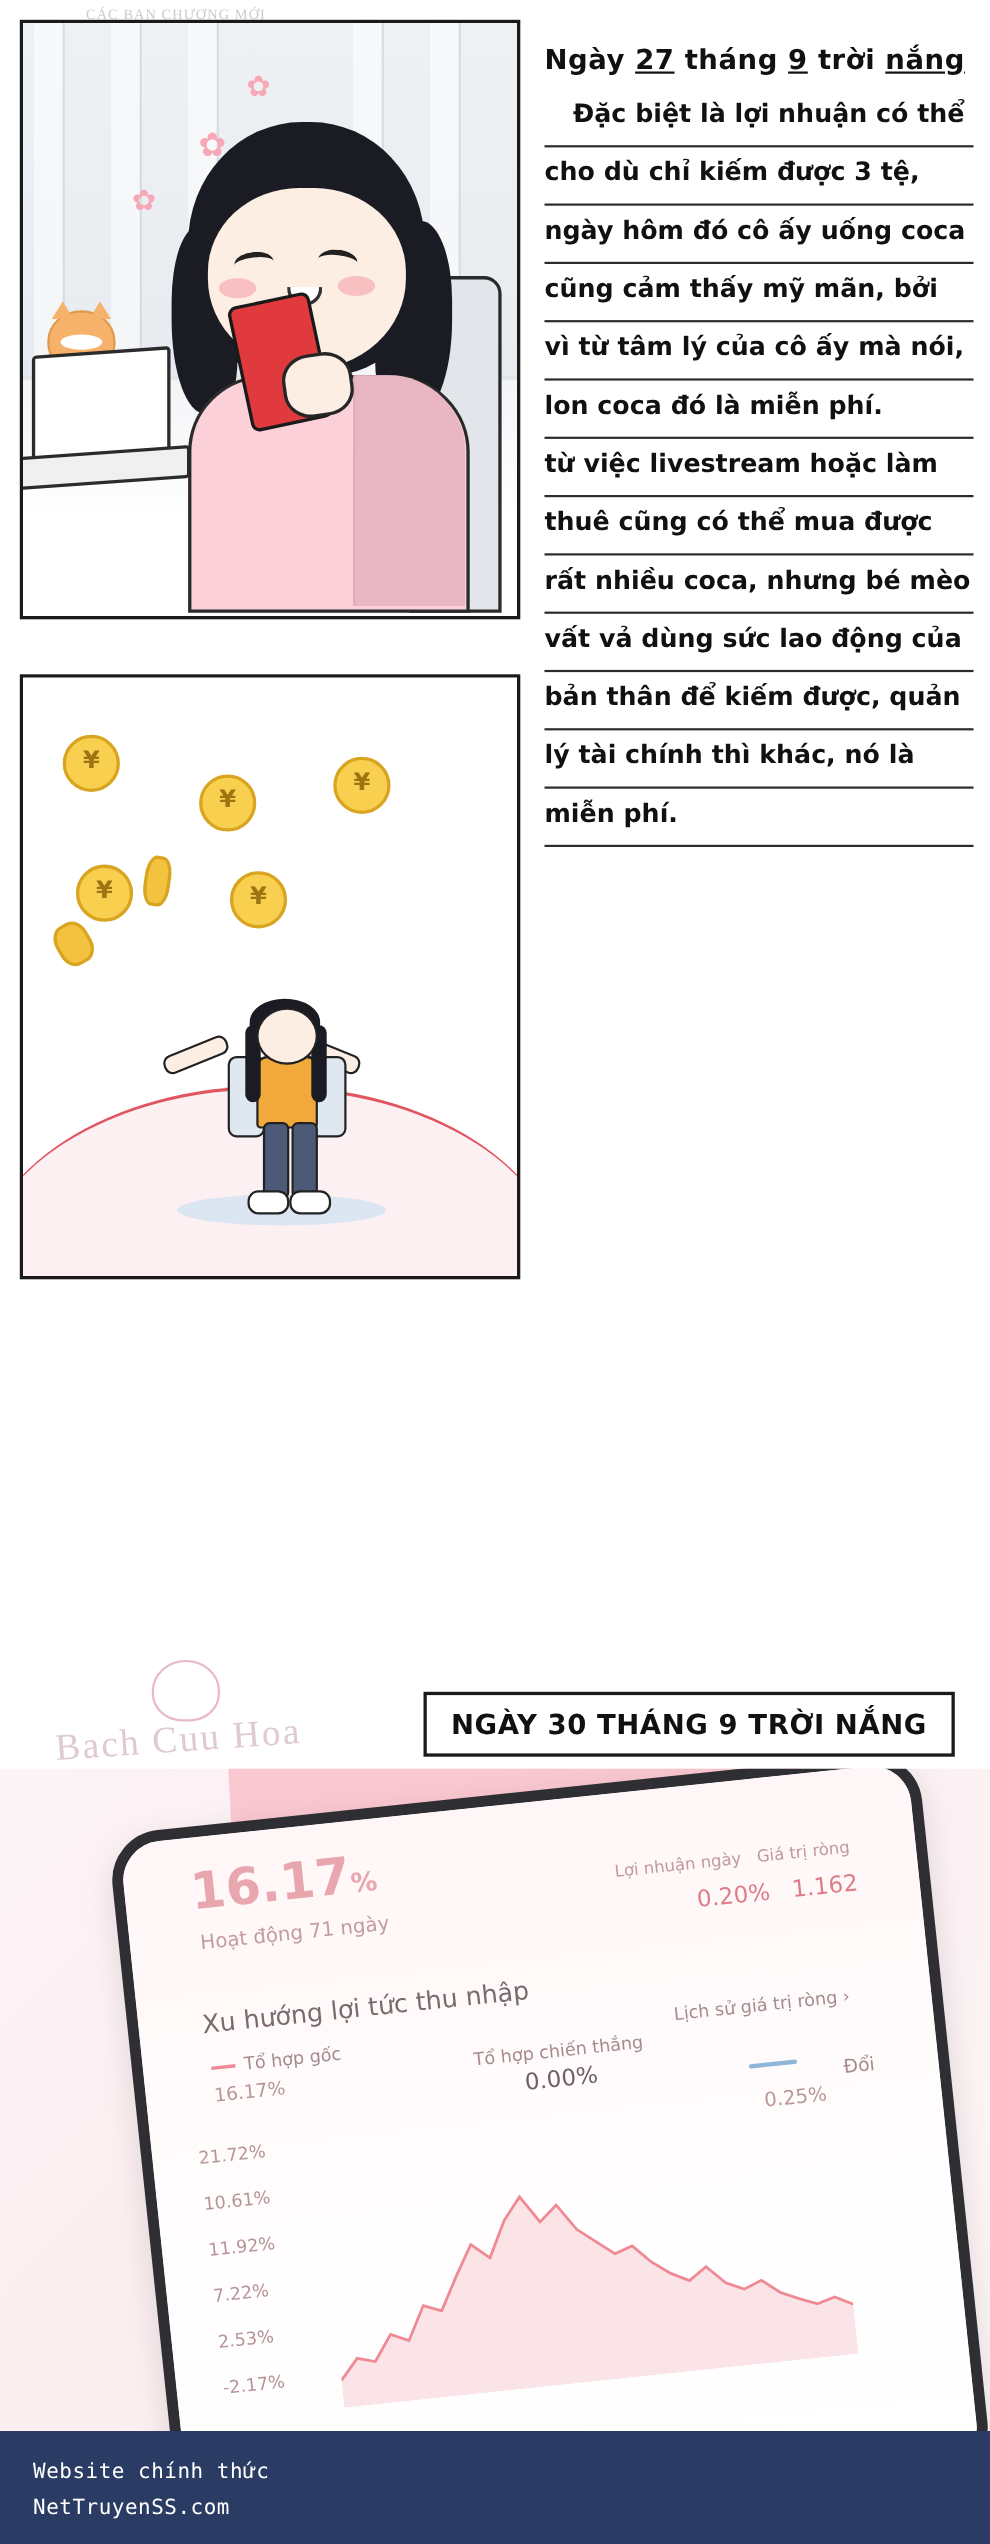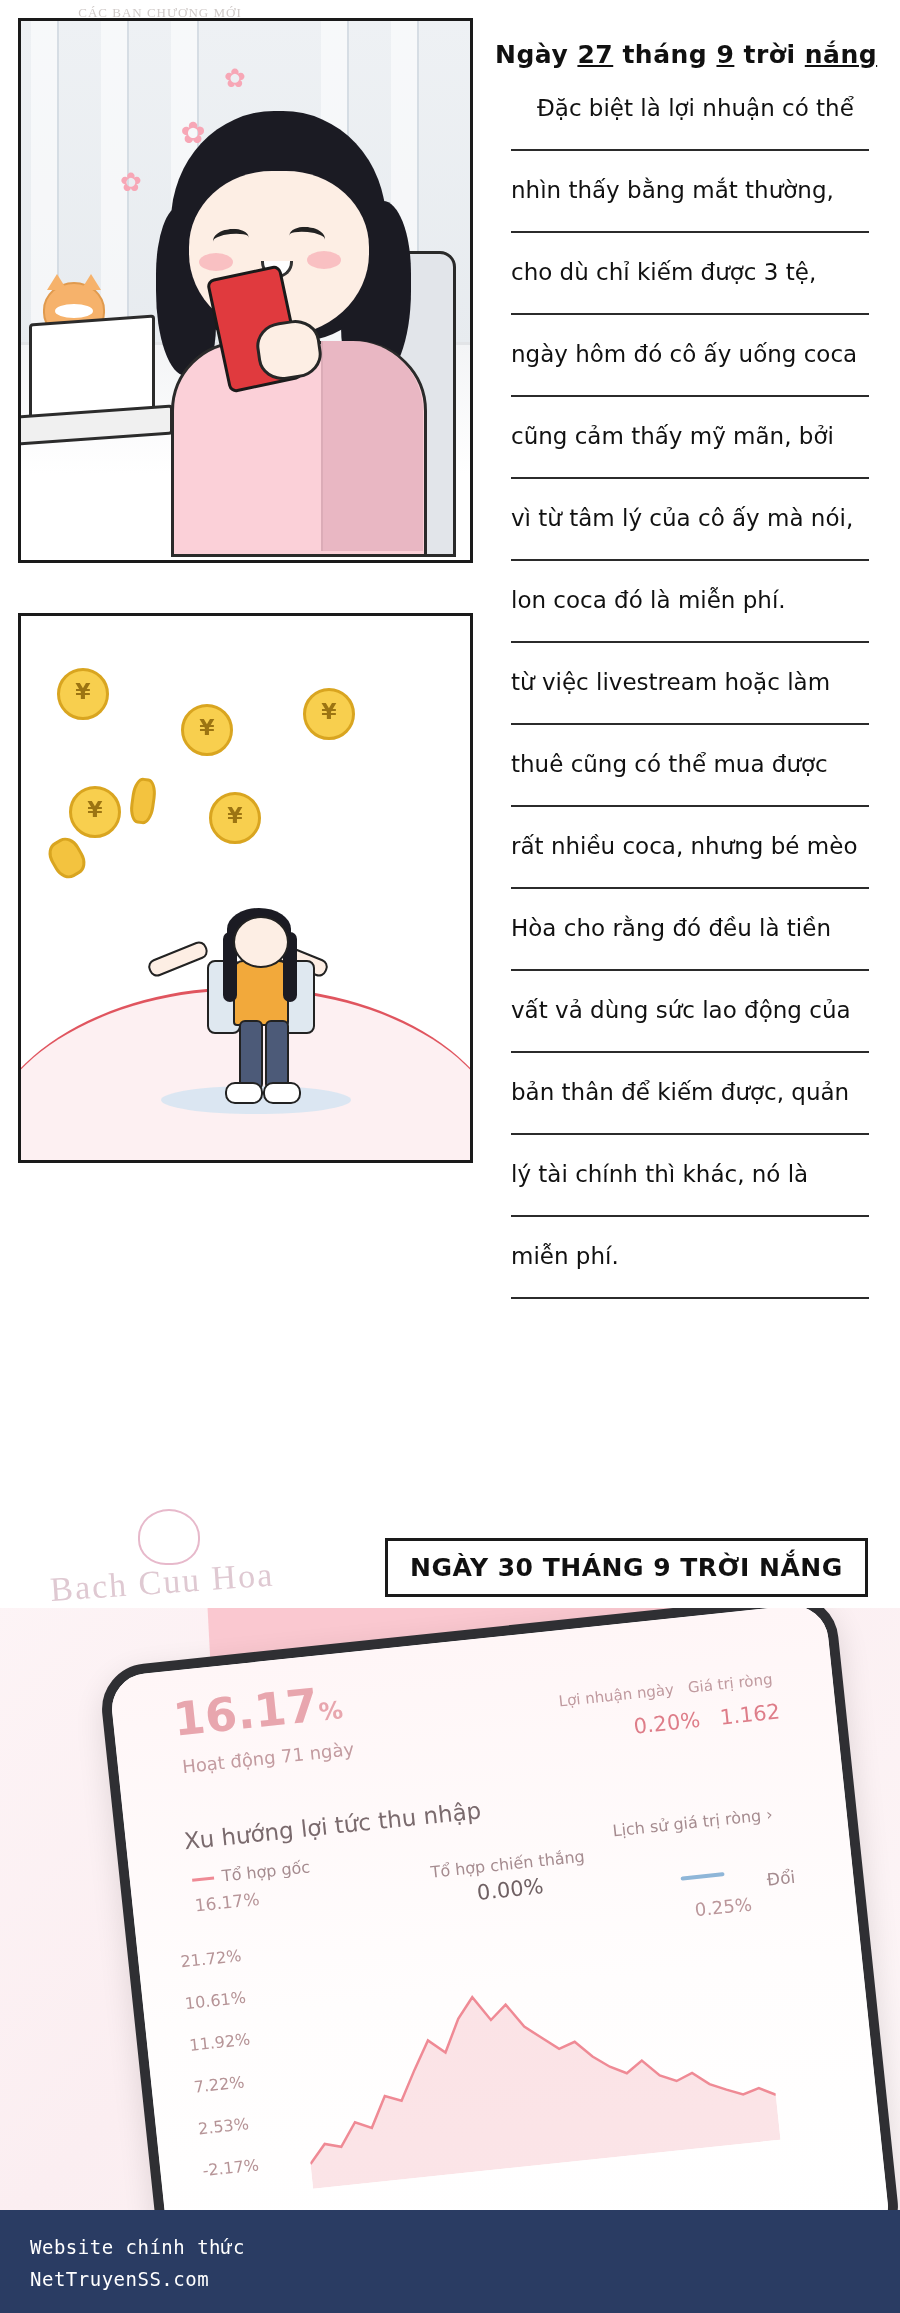--- a/index.html
+++ b/index.html
@@ -393,24 +393,25 @@
   }
   .day-title .u { text-decoration: underline; }
   .body-text {
     font-family: "DejaVu Sans", sans-serif;
     font-size: 23px;
     line-height: 46px;
     color: #111;
     text-align: left;
   }
   .body-text p {
-    margin: 16px;
+    margin: 0;
     border-bottom: 2px solid #2b2b2b;
-    padding-bottom: 18px;
+    padding-bottom: 5px;
     white-space: nowrap;
+    font-weight: bold;
   }
   .body-text p.indent { text-indent: 26px; }
   .block-2 { margin-top: 66px; }
 
   
   #bottom-scene {
     position: absolute;
     left: 0;
     top: 1490px;
     width: 900px;
@@ -737,34 +738,32 @@
 </div>
 
 <div class="text-col">
 
   <div class="day-title">
     <span>Ngày </span><span class="u">27</span><span> tháng </span><span class="u">9</span><span> trời </span><span class="u">nắng</span>
   </div>
 
   <div class="body-text">
     <p class="indent">Đặc biệt là lợi nhuận có thể</p>
-    <p>nhìn thấy bằng mắt thường,</p>
     <p>cho dù chỉ kiếm được 3 tệ,</p>
     <p>ngày hôm đó cô ấy uống coca</p>
     <p>cũng cảm thấy mỹ mãn, bởi</p>
     <p>vì từ tâm lý của cô ấy mà nói,</p>
     <p>lon coca đó là miễn phí.</p>
   </div>
 
 
   <div class="body-text">
     <p>từ việc livestream hoặc làm</p>
     <p>thuê cũng có thể mua được</p>
     <p>rất nhiều coca, nhưng bé mèo</p>
-    <p>Hòa cho rằng đó đều là tiền</p>
     <p>vất vả dùng sức lao động của</p>
     <p>bản thân để kiếm được, quản</p>
     <p>lý tài chính thì khác, nó là</p>
     <p>miễn phí.</p>
   </div>
 </div>
 
 <div id="bottom-scene">
   <div class="bs-white-top"></div>
   <div class="bs-photo">

